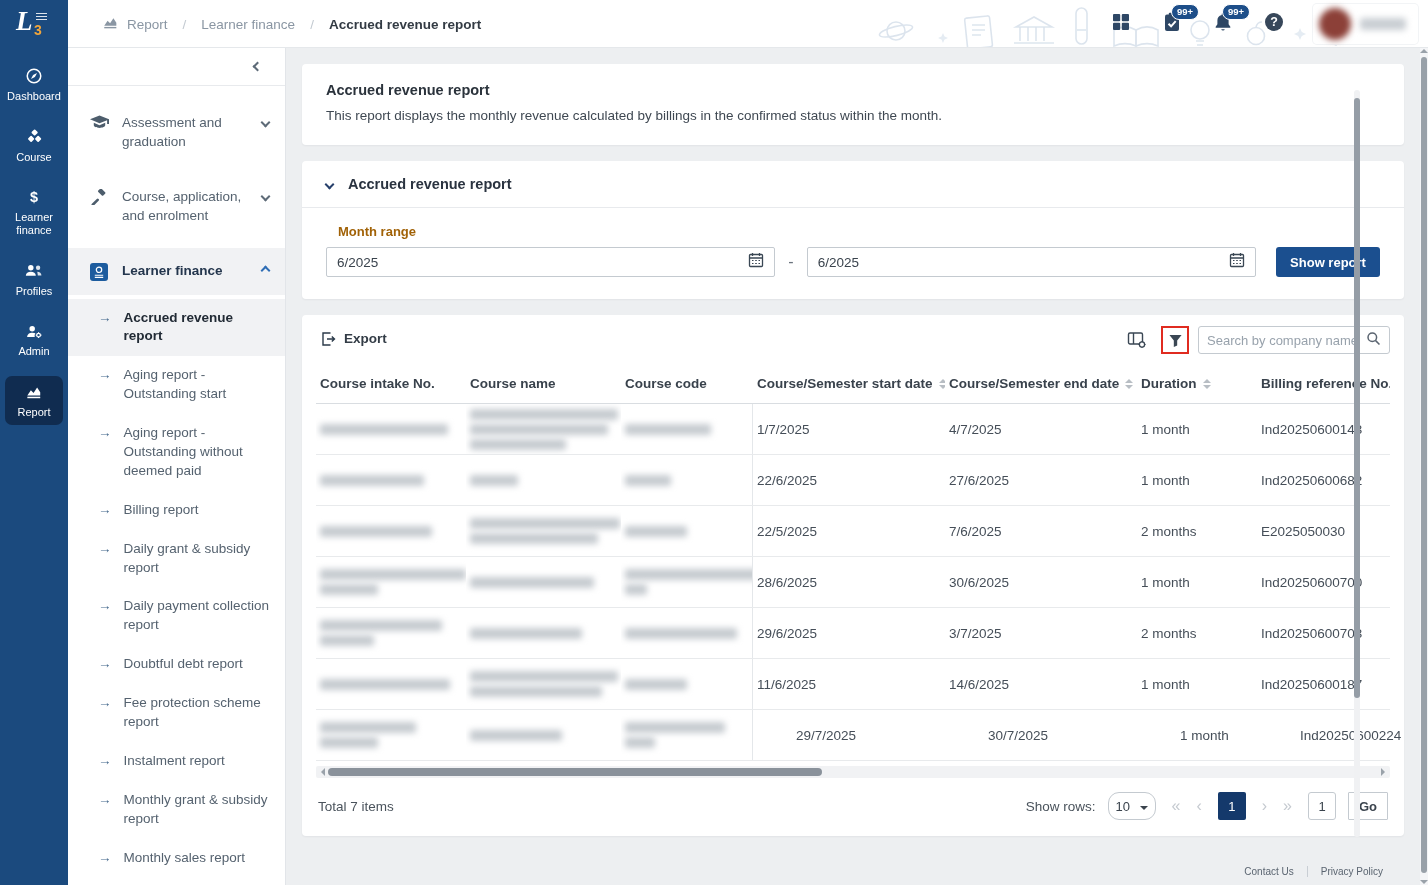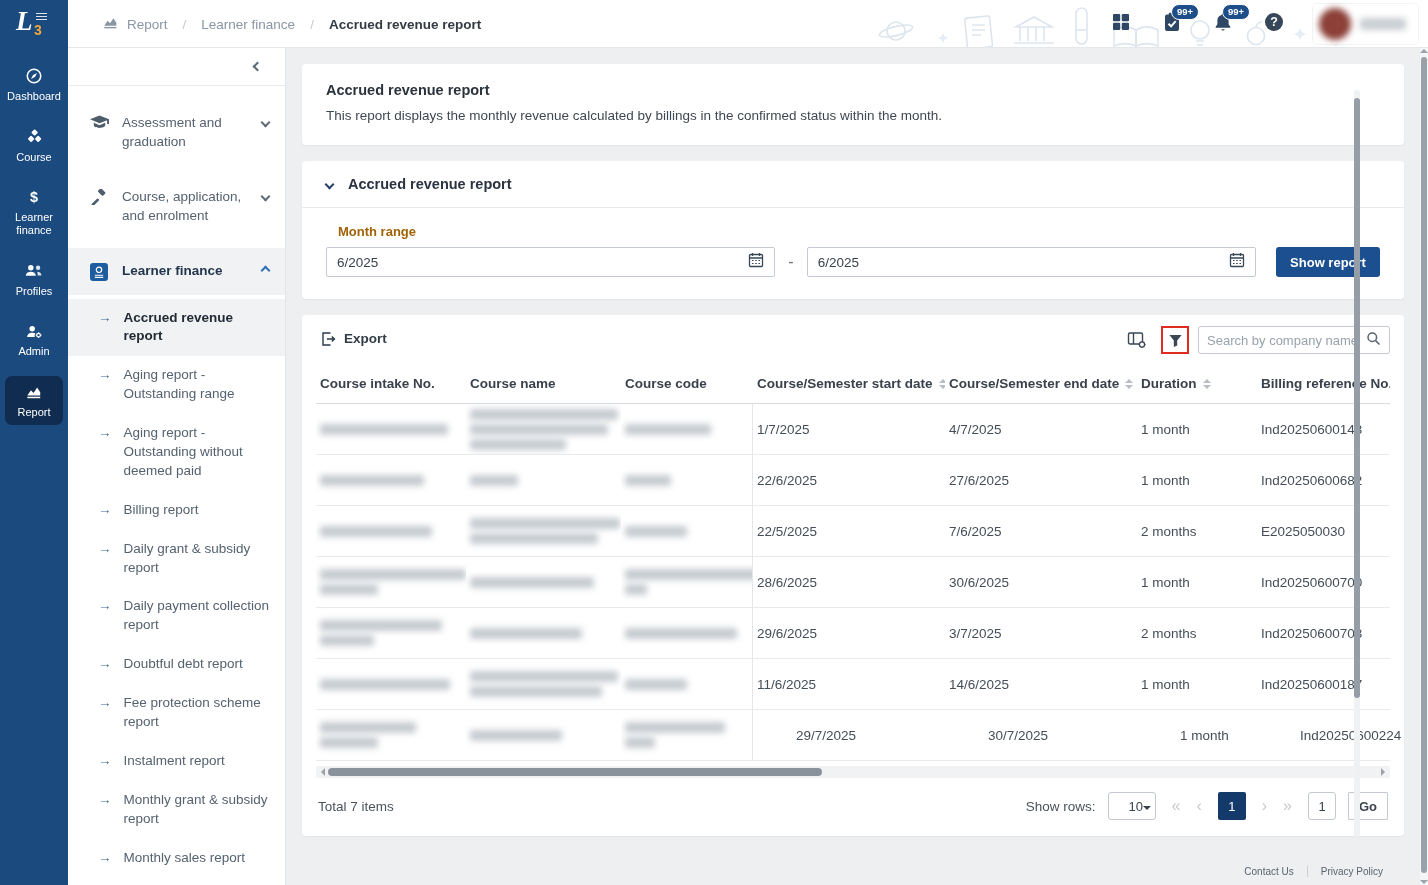--- a/index.html
+++ b/index.html
@@ -93,21 +93,21 @@
   .blob{height:11px;border-radius:2px;background:#C6CBD0;filter:blur(3px)}
 
   .hscroll{margin:5px 14px 0;height:12px;position:relative;background:#F1F2F4;border-radius:2px}
   .hthumb{position:absolute;left:12px;top:2px;height:8px;width:46%;background:#8A929B;border-radius:4px;cursor:pointer}
   .harrow{position:absolute;top:2px;width:0;height:0;border:4px solid transparent;cursor:pointer}
   .harrow.l{left:1px;border-right-color:#9AA2AA}
   .harrow.r{right:1px;border-left-color:#9AA2AA}
 
   .pagebar{display:flex;align-items:center;padding:14px 16px 8px;font-size:13.5px;color:#4A535C}
   .pright{margin-left:auto;display:flex;align-items:center;gap:12px}
-  .rows-select{width:48px;height:28px;border:1px solid #C4CAD0;border-radius:3px;display:flex;align-items:center;padding:0 20px;cursor:pointer;background:#fff;font-size:13px;color:#3A434D}
+  .rows-select{width:48px;height:28px;border:1px solid #C4CAD0;border-radius:11px;display:flex;align-items:center;padding:0 7px;cursor:pointer;background:#fff;font-size:13px;color:#3A434D}
   .caret{width:0;height:0;border:4px solid transparent;border-top-color:#3A434D;margin-top:7px;margin-left:auto}
   .pnav{color:#C5CAD0;font-size:16px;display:flex;align-items:center;gap:16px;margin:0 4px}
   .pnav span{cursor:pointer}
   .pnum{width:28px;height:28px;background:var(--active_page);color:#fff;display:flex;align-items:center;justify-content:center;border-radius:2px;font-size:13px;cursor:pointer}
   .pinput{width:28px;height:28px;border:1px solid #C4CAD0;border-radius:3px;text-align:center;font-size:13px;color:#3A434D;font-family:inherit}
   .go-btn{width:40px;height:28px;border:1px solid #C4CAD0;border-radius:1px;background:#fff;font-size:13px;font-weight:bold;color:#3A434D;cursor:pointer;font-family:inherit}
 
   .footer{position:absolute;right:24px;bottom:8px;display:flex;align-items:center;font-size:10px;color:#5A6470}
   .flink{padding:0 13px;cursor:pointer}
   .flink + .flink{border-left:1px solid #C9CED4}
@@ -321,21 +321,21 @@
         </span>
         <span class="glabel">Learner finance</span>
         <span class="gchev chev up"></span>
       </div>
       <div class="nav-sub active">
         <span class="arrow">→</span>
         <span>Accrued revenue report</span>
       </div>
       <div class="nav-sub">
         <span class="arrow">→</span>
-        <span>Aging report - Outstanding range</span>
+        <span>Aging report - Outstanding start</span>
       </div>
       <div class="nav-sub">
         <span class="arrow">→</span>
         <span>Aging report - Outstanding without deemed paid</span>
       </div>
       <div class="nav-sub">
         <span class="arrow">→</span>
         <span>Billing report</span>
       </div>
       <div class="nav-sub">

